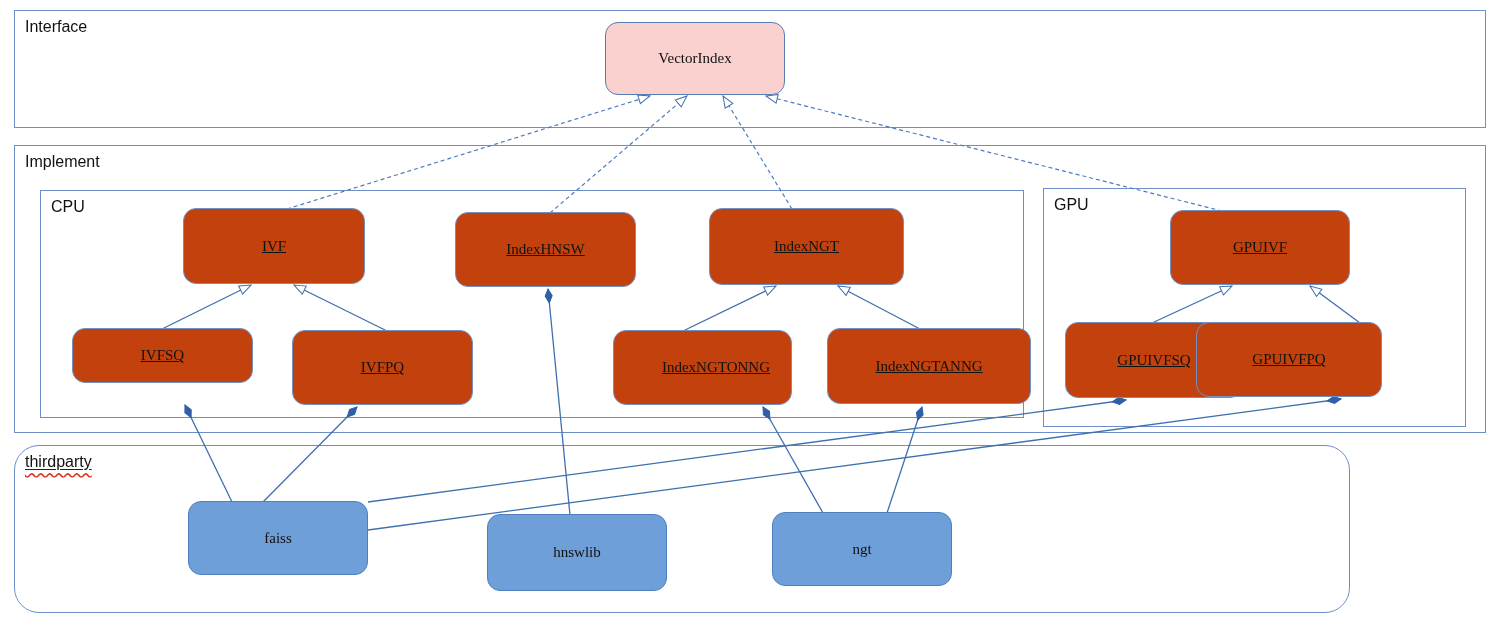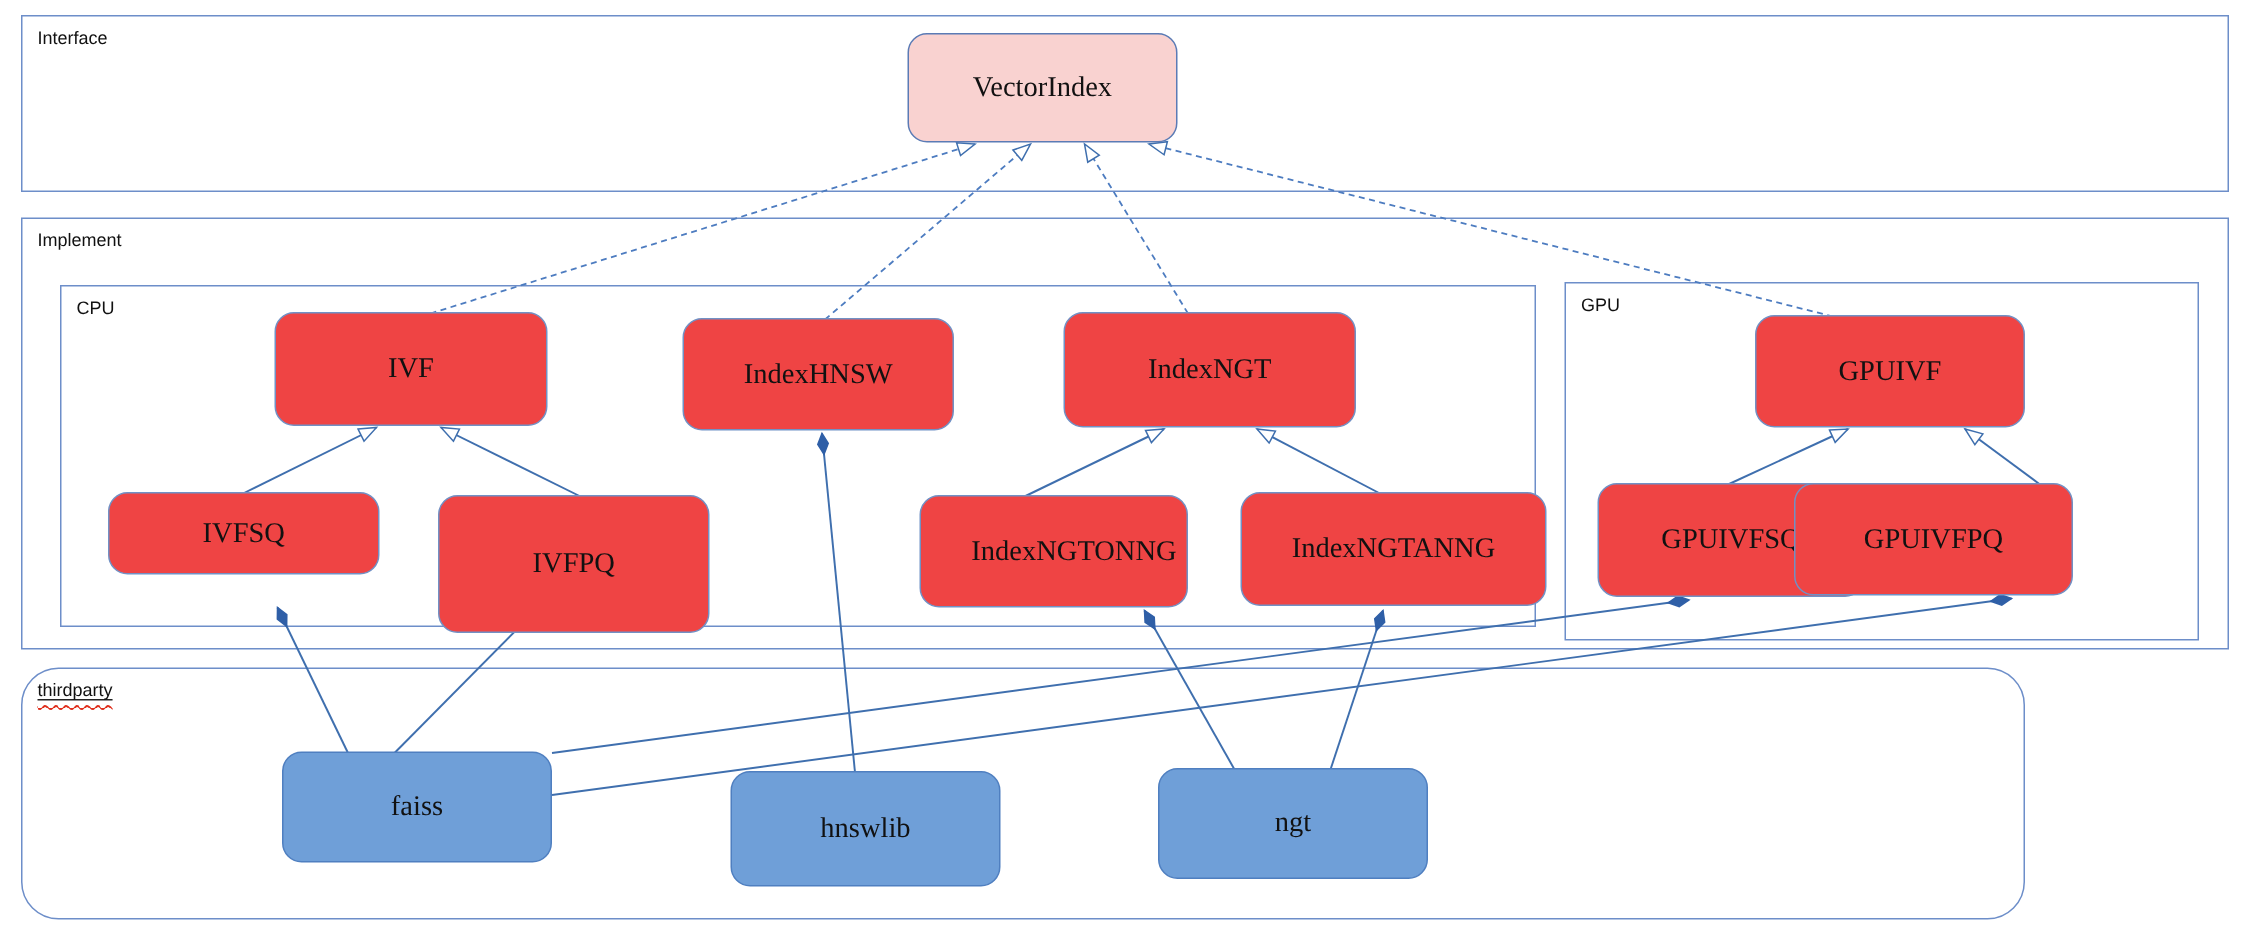--- a/index.html
+++ b/index.html
@@ -5,34 +5,34 @@
   html,body{margin:0;padding:0;background:#ffffff;}
   .stage{
     position:relative;width:1503px;height:628px;background:#ffffff;
     font-family:"Liberation Sans", sans-serif;overflow:hidden;
   }
   .container{
     position:absolute;border:1.6px solid #6d8ec9;background:transparent;
     box-sizing:border-box;z-index:1;
   }
   .clabel{
-    position:absolute;top:7px;left:10px;font-size:12px;color:#111111;
+    position:absolute;top:7px;left:10px;font-size:16px;color:#111111;
     font-family:"Liberation Sans", sans-serif;white-space:nowrap;
   }
   .spell-outer{text-decoration:underline wavy #e0301e;text-underline-offset:5px;}
   .spell-inner{text-decoration:underline solid #222222;text-underline-offset:2px;}
   #edge-layer{position:absolute;left:0;top:0;z-index:2;}
   .node{
     position:absolute;box-sizing:border-box;border-radius:13px;
     display:flex;align-items:center;justify-content:center;
-    font-family:"Liberation Serif", serif;font-size:19px;color:#111111;
+    font-family:"Liberation Serif", serif;font-size:15px;color:#111111;
     z-index:3;
   }
   .node-interface{background:#f9d2d0;border:1.6px solid #5b7bb5;}
-  .node-impl{background:#ef4444;border:1.4px solid #7191c5;}
+  .node-impl{background:#c2410c;border:1.4px solid #7191c5;text-decoration:underline;}
   .node-third{background:#6f9fd8;border:1.4px solid #4f7fc0;}
 </style>
 </head>
 <body>
 
 <div class="stage">
 
   <div class="container" style="left:14px;top:10px;width:1472px;height:118px;">
     <span class="clabel">Interface</span>
   </div>
@@ -94,21 +94,21 @@
   </div>
 
   <div class="node node-impl" style="left:693px;top:208px;width:195px;height:77px;margin-left:16px;">
     <span>IndexNGT</span>
   </div>
 
   <div class="node node-impl" style="left:72px;top:328px;width:181px;height:55px;">
     <span>IVFSQ</span>
   </div>
 
-  <div class="node node-impl" style="left:292px;top:330px;width:181px;height:92px;">
+  <div class="node node-impl" style="left:292px;top:330px;width:181px;height:75px;">
     <span>IVFPQ</span>
   </div>
 
   <div class="node node-impl" style="left:613px;top:330px;width:179px;height:75px;padding-left:27px;">
     <span>IndexNGTONNG</span>
   </div>
 
   <div class="node node-impl" style="left:827px;top:328px;width:204px;height:76px;">
     <span>IndexNGTANNG</span>
   </div>

